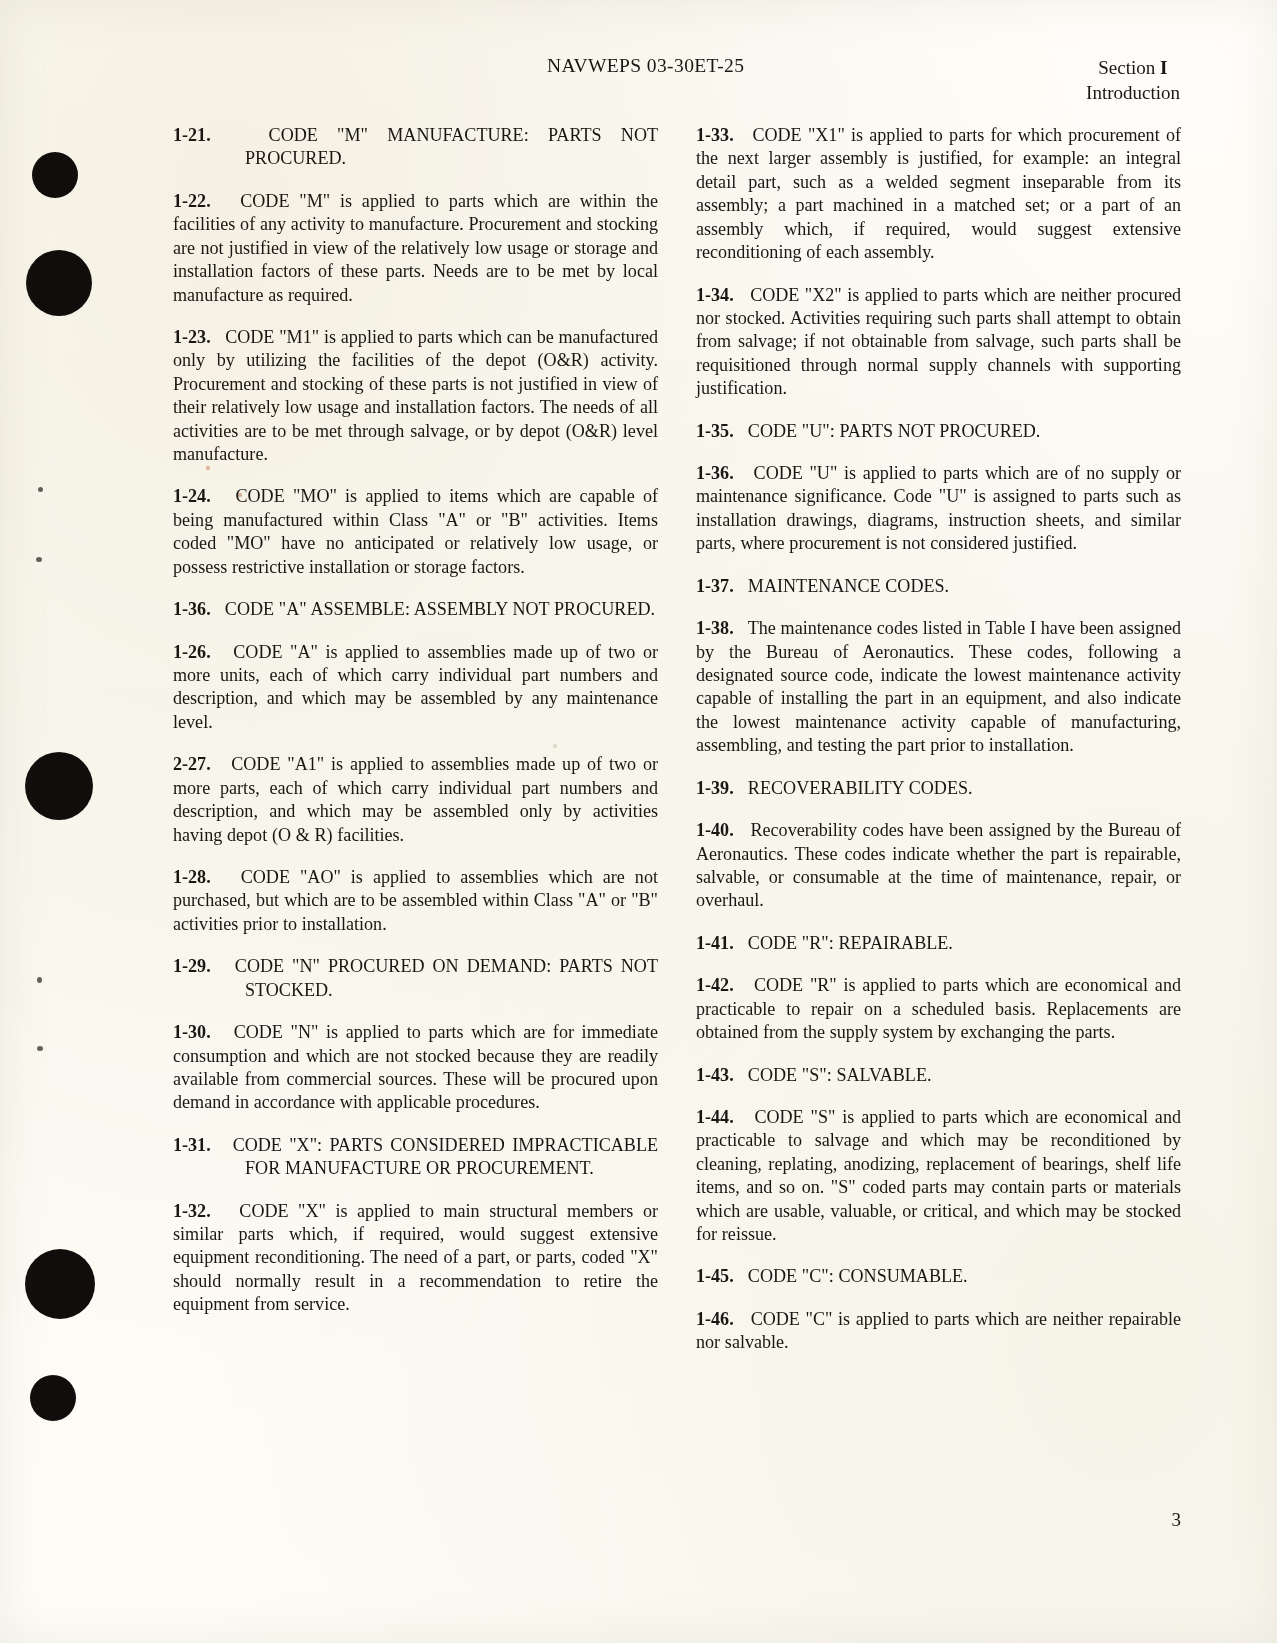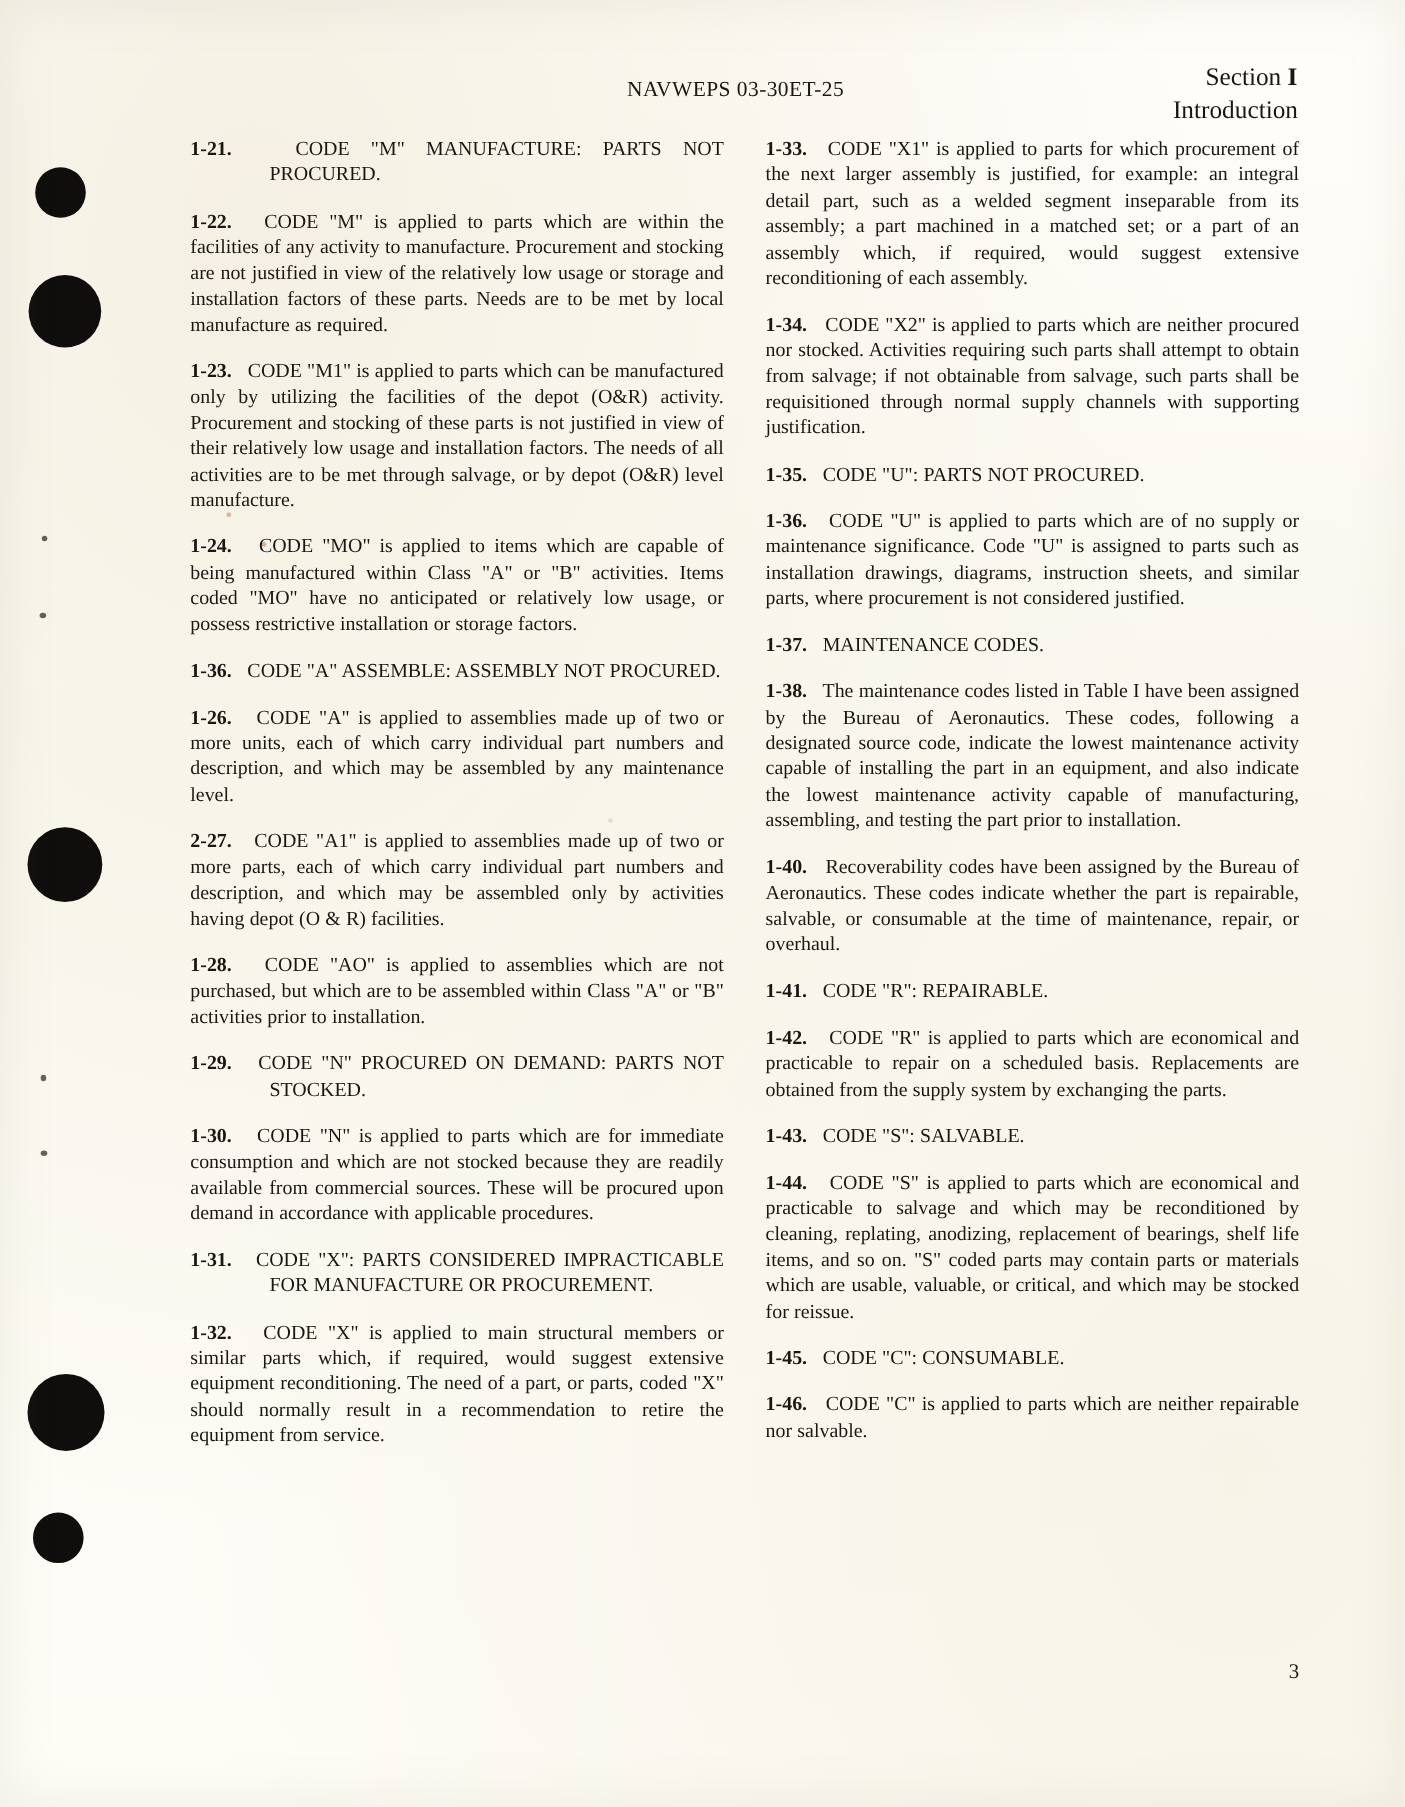--- a/index.html
+++ b/index.html
@@ -54,34 +54,33 @@
   
   #header {
     position: absolute;
     left: 170px;
     top: 55px;
     width: 1010px;
     height: 54px;
   }
   #doc-number {
     position: absolute;
-    left: 400px;
+    left: 377px;
     top: 0px;
     font-size: 19.5px;
     letter-spacing: 0.4px;
     white-space: nowrap;
-    margin-top: 16px;
   }
   #section-block {
     position: absolute;
     right: 0px;
     top: 0px;
-    text-align: right;
+    text-align: center;
     line-height: 1.32;
-    font-size: 23px;
+    font-size: 19px;
     white-space: nowrap;
   }
   #section-line .roman {
     font-weight: bold;
     letter-spacing: 0.5px;
   }
 
   
   #body-cols {
     position: absolute;
@@ -184,20 +183,21 @@
         <p class="para heading"><span class="num">1-31.</span><span>&nbsp;&nbsp; CODE "X":   PARTS CONSIDERED IMPRACTICABLE FOR MANUFACTURE OR PROCUREMENT.</span></p>
         <p class="para"><span class="num">1-32.</span><span>&nbsp;&nbsp; CODE "X" is applied to main structural members or similar parts which, if required, would suggest extensive equipment reconditioning. The need of a part, or parts, coded "X" should normally result in a recommendation to retire the equipment from service.</span></p>
       </div>
     <div class="column" id="col-right">
         <p class="para"><span class="num">1-33.</span><span>&nbsp;&nbsp; CODE "X1" is applied to parts for which procurement of the next larger assembly is justified, for example:  an integral detail part, such as a welded segment inseparable from its assembly; a part machined in a matched set; or a part of an assembly which, if required, would suggest extensive reconditioning of each assembly.</span></p>
         <p class="para"><span class="num">1-34.</span><span>&nbsp;&nbsp; CODE "X2" is applied to parts which are neither procured nor stocked.  Activities requiring such parts shall attempt to obtain from salvage; if not obtainable from salvage, such parts shall be requisitioned through normal supply channels with supporting justification.</span></p>
         <p class="para heading-nowrap"><span class="num">1-35.</span><span>&nbsp;&nbsp; CODE "U":   PARTS NOT PROCURED.</span></p>
         <p class="para"><span class="num">1-36.</span><span>&nbsp;&nbsp; CODE "U" is applied to parts which are of no supply or maintenance significance. Code "U" is assigned to parts such as installation drawings, diagrams, instruction sheets, and similar parts, where procurement is not considered justified.</span></p>
         <p class="para heading-nowrap"><span class="num">1-37.</span><span>&nbsp;&nbsp; MAINTENANCE CODES.</span></p>
         <p class="para"><span class="num">1-38.</span><span>&nbsp;&nbsp; The maintenance codes listed in Table I have been assigned by the Bureau of Aeronautics.  These codes, following a designated source code, indicate the lowest maintenance activity capable of installing the part in an equipment, and also indicate the lowest maintenance activity capable of manufacturing, assembling, and testing the part prior to installation.</span></p>
+        <p class="para heading-nowrap"><span class="num">1-39.</span><span>&nbsp;&nbsp; RECOVERABILITY CODES.</span></p>
         <p class="para"><span class="num">1-40.</span><span>&nbsp;&nbsp; Recoverability codes have been assigned by the Bureau of Aeronautics.  These codes indicate whether the part is repairable, salvable, or consumable at the time of maintenance, repair, or overhaul.</span></p>
         <p class="para heading-nowrap"><span class="num">1-41.</span><span>&nbsp;&nbsp; CODE "R":  REPAIRABLE.</span></p>
         <p class="para"><span class="num">1-42.</span><span>&nbsp;&nbsp; CODE "R" is applied to parts which are economical and practicable to repair on a scheduled basis. Replacements are obtained from the supply system by exchanging the parts.</span></p>
         <p class="para heading-nowrap"><span class="num">1-43.</span><span>&nbsp;&nbsp; CODE "S":  SALVABLE.</span></p>
         <p class="para"><span class="num">1-44.</span><span>&nbsp;&nbsp; CODE "S" is applied to parts which are economical and practicable to salvage and which may be reconditioned by cleaning, replating, anodizing, replacement of bearings, shelf life items, and so on. "S" coded parts may contain parts or materials which are usable, valuable, or critical, and which may be stocked for reissue.</span></p>
         <p class="para heading-nowrap"><span class="num">1-45.</span><span>&nbsp;&nbsp; CODE "C":  CONSUMABLE.</span></p>
         <p class="para"><span class="num">1-46.</span><span>&nbsp;&nbsp; CODE "C" is applied to parts which are neither repairable nor salvable.</span></p>
       </div>
   </div>
 

